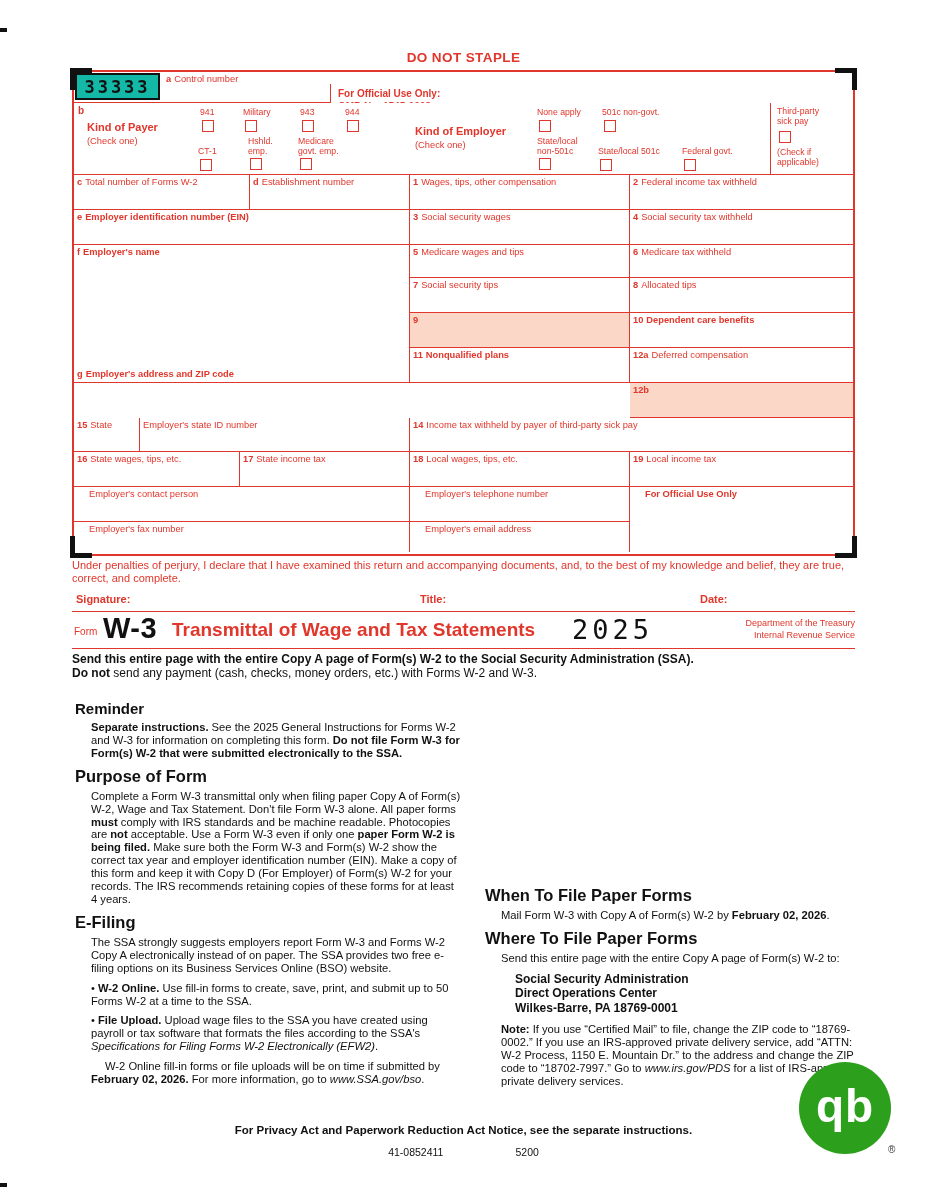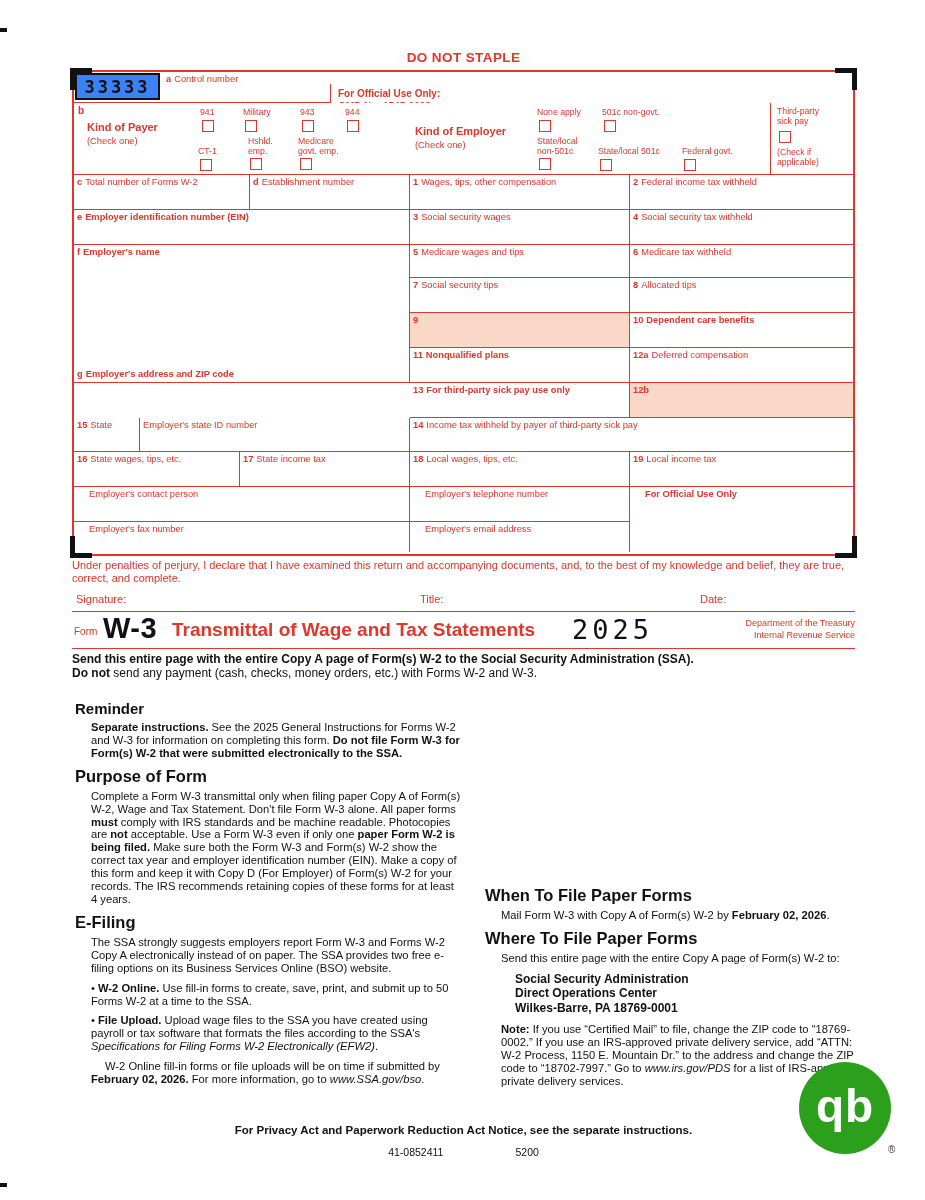--- a/index.html
+++ b/index.html
@@ -30,37 +30,37 @@
   .cell.shade{background:#fbd7c8;}
   .lbl{padding:2px 3px;font-size:9.3px;line-height:1.15;color:#e1362b;}
   .lbl .pfx{font-weight:bold;margin-right:3px;}
   .lbl.boldlbl{font-weight:bold;}
   .indent{padding-left:15px;}
   .fgcell{display:flex;flex-direction:column;justify-content:space-between;}
 
   .codebox{position:absolute;left:3px;top:3px;width:85px;height:27px;border:2px solid #111;
            box-sizing:border-box;display:flex;align-items:center;justify-content:center;z-index:4;
            font-family:"DejaVu Sans Mono",monospace;font-weight:bold;font-size:17px;
-           letter-spacing:3px;color:#111;background:#3b82f6;}
+           letter-spacing:3px;color:#111;background:#14b8a6;}
   .official-box div{font-size:10px;font-weight:bold;color:#e1362b;line-height:1.3;}
 
   .pfxb{position:absolute;left:4px;top:2px;font-size:10px;font-weight:bold;color:#e1362b;}
   .grphead{position:absolute;color:#e1362b;}
   .grptitle{font-weight:bold;font-size:11px;}
   .grpsub{font-size:9.3px;margin-top:3px;}
   .opt{position:absolute;display:flex;flex-direction:column;align-items:flex-start;gap:2px;}
   .optlbl{font-size:8.7px;line-height:1.1;color:#e1362b;white-space:pre-line;}
   .cb{width:10px;height:10px;border:1px solid #e1362b;background:#fff;display:inline-block;margin-left:2px;}
   .sickcell{display:flex;flex-direction:column;gap:5px;padding:4px 6px;}
 
   .perjury{position:absolute;left:72px;top:559px;width:783px;font-size:11px;
            line-height:1.18;color:#e1362b;}
   .sigrow{position:absolute;left:72px;top:586px;width:783px;height:26px;
           border-bottom:1px solid #e1362b;box-sizing:border-box;}
-  .sigrow span{position:absolute;top:7px;font-size:11px;font-weight:normal;color:#e1362b;}
+  .sigrow span{position:absolute;top:7px;font-size:11px;font-weight:bold;color:#e1362b;}
 
   .titlerow{position:absolute;left:72px;top:612px;width:783px;height:37px;
             border-bottom:1px solid #e1362b;box-sizing:border-box;}
   .t-form{position:absolute;left:2px;top:14px;font-size:10px;color:#e1362b;}
   .t-w3{position:absolute;left:31px;top:0px;font-size:29px;font-weight:bold;color:#111;letter-spacing:.5px;}
   .t-title{position:absolute;left:100px;top:7px;font-size:19px;font-weight:bold;color:#e1362b;}
   .t-year{position:absolute;left:500px;top:2px;font-size:27px;color:#111;
           font-family:"DejaVu Sans Mono",monospace;letter-spacing:4px;}
   .t-dept{position:absolute;right:0;top:6px;text-align:right;font-size:9px;line-height:1.3;color:#e1362b;}
 
@@ -240,23 +240,20 @@
       <div class="lbl"><b class="pfx">9</b></div>
     </div>
     <div class="cell bbd" style="left:558px;top:243px;width:223px;height:35px">
       <div class="lbl boldlbl"><b class="pfx">10</b><span>Dependent care benefits</span></div>
     </div>
     <div class="cell brd bbd" style="left:338px;top:278px;width:220px;height:35px">
       <div class="lbl boldlbl"><b class="pfx">11</b><span>Nonqualified plans</span></div>
     </div>
     <div class="cell bbd" style="left:558px;top:278px;width:223px;height:35px">
       <div class="lbl"><b class="pfx">12a</b><span>Deferred compensation</span></div>
-    </div>
-    <div class="cell brd bbd" style="left:338px;top:313px;width:220px;height:35px">
-      <div class="lbl boldlbl"><b class="pfx">13</b><span>For third-party sick pay use only</span></div>
     </div>
     <div class="cell bbd shade" style="left:558px;top:313px;width:223px;height:35px">
       <div class="lbl"><b class="pfx">12b</b></div>
     </div>
     <div class="cell bbd" style="left:338px;top:348px;width:443px;height:34px">
       <div class="lbl"><b class="pfx">14</b><span>Income tax withheld by payer of third-party sick pay</span></div>
     </div>
 
     <div class="cell brd bbd" style="left:2px;top:382px;width:166px;height:35px">
       <div class="lbl"><b class="pfx">16</b><span>State wages, tips, etc.</span></div>

